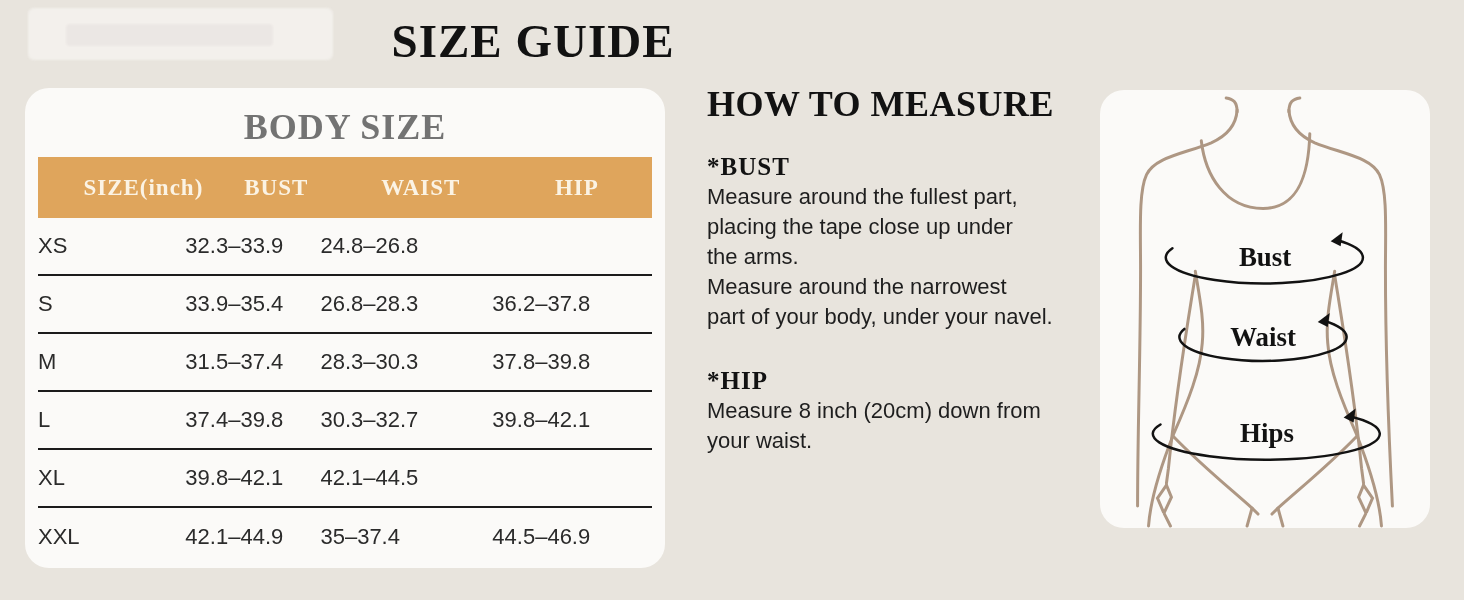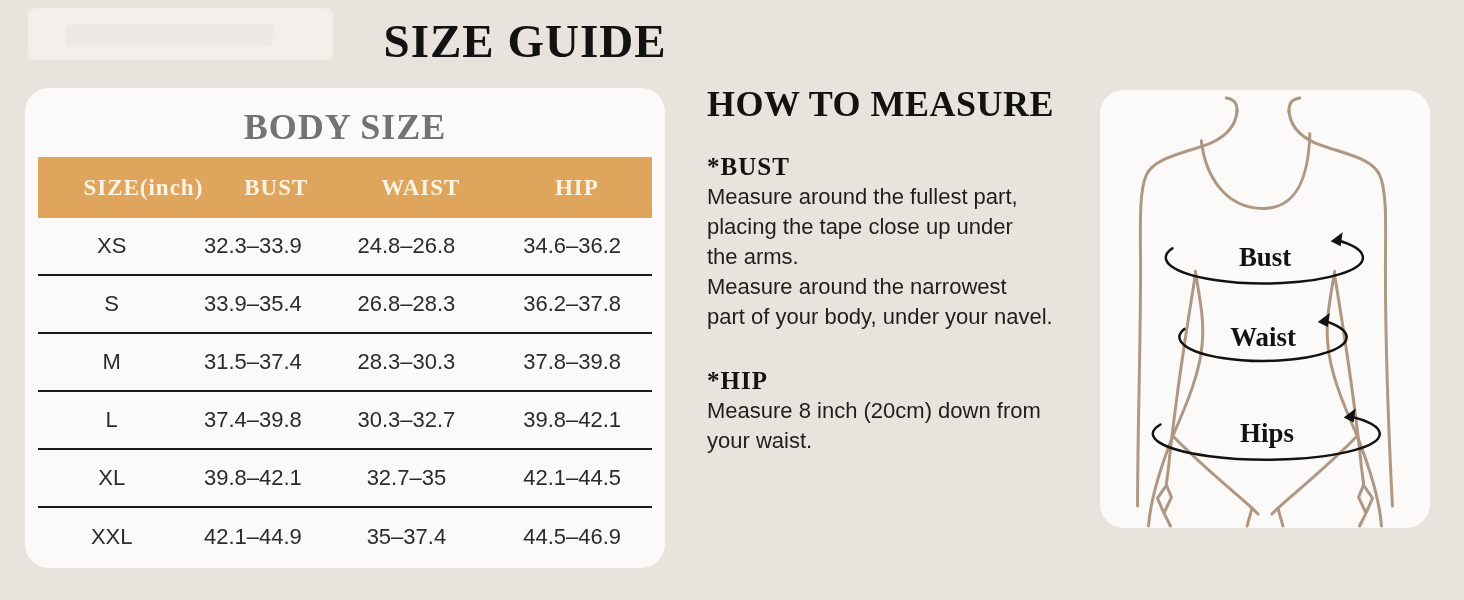--- a/index.html
+++ b/index.html
@@ -22,21 +22,21 @@
     filter: blur(1px);
   }
   .watermark::after {
     content: "";
     position: absolute; left: 38px; top: 16px; right: 60px; bottom: 14px;
     background: rgba(120,110,95,0.06);
     border-radius: 4px;
   }
 
   .page-title {
-    position: absolute; left: 260px; top: 14px; width: 530px;
+    position: absolute; left: 268px; top: 14px; width: 530px;
     text-align: center;
     font-size: 47px; font-weight: 700; letter-spacing: 1px;
     color: #121212;
   }
 
   .card {
     position: absolute;
     background: #FBFAF8;
     border-radius: 24px;
   }
@@ -63,21 +63,20 @@
     font-size: 23px; font-weight: 700; letter-spacing: 1px;
     color: #FBF3E4;
   }
   .trow {
     display: flex; align-items: center;
     height: 58px;
     border-bottom: 2px solid #1b1b1b;
   }
   .trow:last-child { border-bottom: none; }
   .td {
-    text-align: center;
     font-size: 22px; color: #2b2b2b;
   }
   .c1 { width: 24%; } .c2 { width: 22%; } .c3 { width: 28%; } .c4 { width: 26%; }
 
   
   .measure { position: absolute; left: 707px; top: 84px; width: 400px; }
   .measure h2 {
     font-family: "Liberation Serif", "DejaVu Serif", serif;
     font-size: 36px; font-weight: 700; letter-spacing: 0.5px;
     line-height: 40px; color: #121212;
@@ -115,21 +114,20 @@
     <div class="thead">
       <div class="th c1">SIZE(inch)</div>
       <div class="th c2">BUST</div>
       <div class="th c3">WAIST</div>
       <div class="th c4">HIP</div>
     </div>
     <div class="trow">
       <div class="td c1">XS</div>
       <div class="td c2">32.3–33.9</div>
       <div class="td c3">24.8–26.8</div>
-      <div class="td c4">34.6–36.2</div>
     </div>
     <div class="trow">
       <div class="td c1">S</div>
       <div class="td c2">33.9–35.4</div>
       <div class="td c3">26.8–28.3</div>
       <div class="td c4">36.2–37.8</div>
     </div>
     <div class="trow">
       <div class="td c1">M</div>
       <div class="td c2">31.5–37.4</div>
@@ -138,21 +136,20 @@
     </div>
     <div class="trow">
       <div class="td c1">L</div>
       <div class="td c2">37.4–39.8</div>
       <div class="td c3">30.3–32.7</div>
       <div class="td c4">39.8–42.1</div>
     </div>
     <div class="trow">
       <div class="td c1">XL</div>
       <div class="td c2">39.8–42.1</div>
-      <div class="td c3">32.7–35</div>
       <div class="td c4">42.1–44.5</div>
     </div>
     <div class="trow">
       <div class="td c1">XXL</div>
       <div class="td c2">42.1–44.9</div>
       <div class="td c3">35–37.4</div>
       <div class="td c4">44.5–46.9</div>
     </div>
   </div>
 </section>

